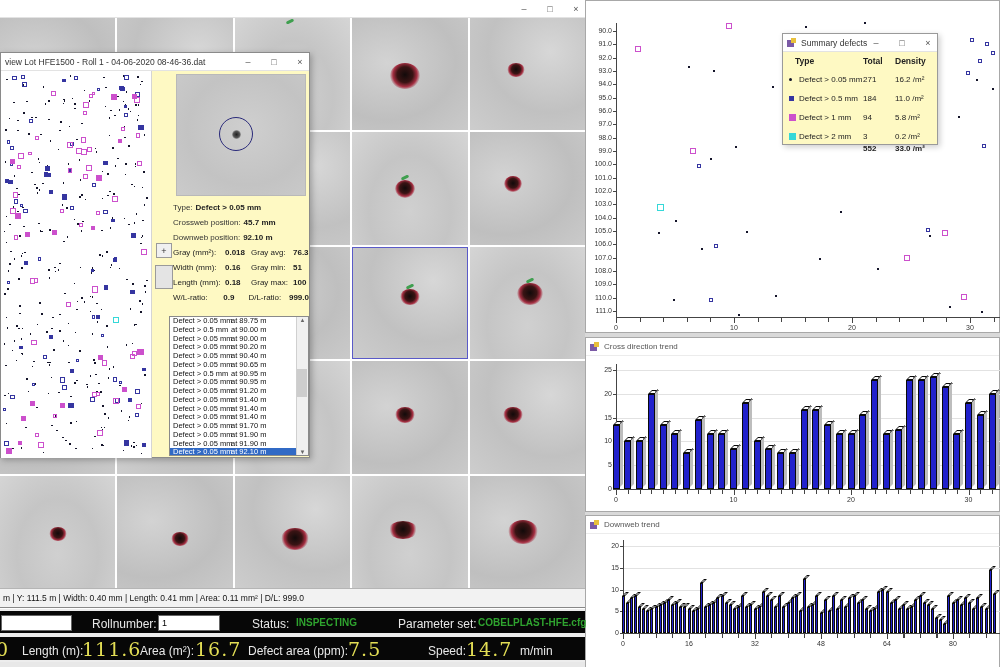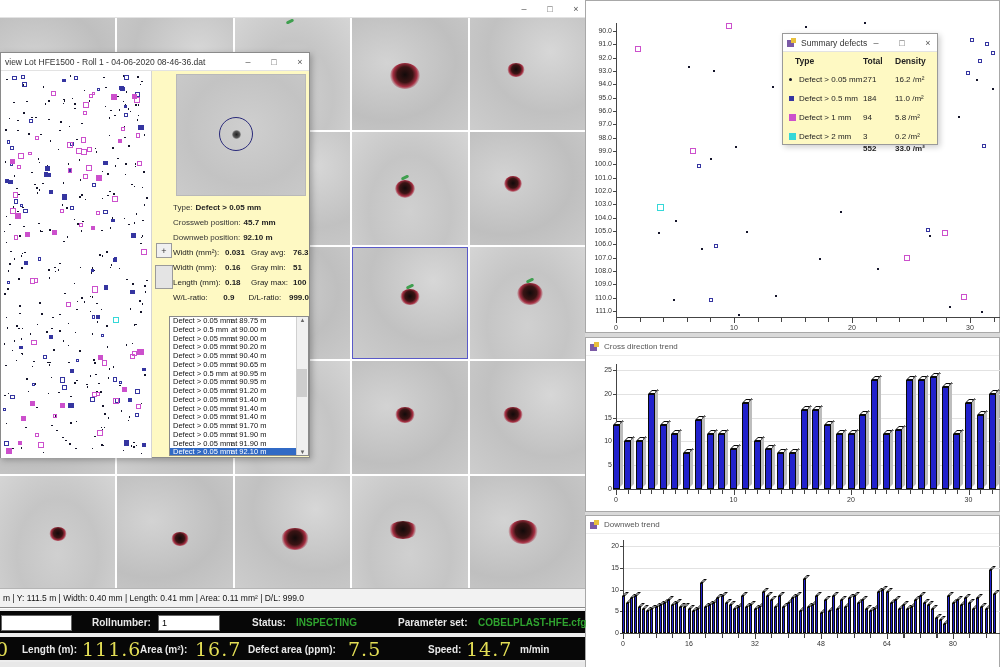--- a/index.html
+++ b/index.html
@@ -85,21 +85,21 @@
   .srow .stot  { position:absolute; left:80px; }
   .srow .sden  { position:absolute; left:112px; }
   .srow.head  { font-weight:bold; font-size:8.5px; }
   .srow.head .stype { left:12px; }
   .srow.total { font-weight:bold; }
 
   
   .bbar { position:absolute; left:0; width:585px; background:#070707; border-top:2px solid #ededed; border-bottom:2px solid #ededed; }
   #bbar1 { top:609px; height:26px; }
   #bbar2 { top:635px; height:27px; }
-  .bbar .wlabel { position:absolute; color:#e8e8e8; font-size:10px; font-weight:bold; white-space:nowrap; }
+  .bbar .wlabel { position:absolute; color:#e8e8e8; font-size:12px; font-weight:normal; white-space:nowrap; }
   .bbar .gvalue { position:absolute; color:#2fa32f; font-size:10px; font-weight:bold; white-space:nowrap; }
   .bbar .yvalue { position:absolute; color:#e3de55; font-size:19px; font-family:"DejaVu Serif", serif; letter-spacing:1px; white-space:nowrap; }
   .binput { position:absolute; background:#fff; border:1px solid #666; font-size:9px; color:#000; padding-left:3px; line-height:14px; }
   #bottom-strip { position:absolute; left:0; top:662px; width:585px; height:5px; background:#e8e8e8; }
 </style>
 </head>
 <body>
 
 <div id="screen">
 
@@ -623,22 +623,22 @@
       <div class="dline">
           <span class="lab">Crossweb position:</span>
           <b>45.7 mm</b>
         </div>
       <div class="dline">
           <span class="lab">Downweb position:</span>
           <b>92.10 m</b>
         </div>
       <div id="rv-detail-grid">
           <div class="dgrid">
-            <span class="l1">Width (mm²):</span>
-            <span class="v1">0.031</span>
+            <span class="l1">Gray (mm²):</span>
+            <span class="v1">0.018</span>
             <span class="l2">Gray avg:</span>
             <span class="v2">76.3</span>
           </div>
           <div class="dgrid">
             <span class="l1">Width (mm):</span>
             <span class="v1">0.16</span>
             <span class="l2">Gray min:</span>
             <span class="v2">51</span>
           </div>
           <div class="dgrid">

